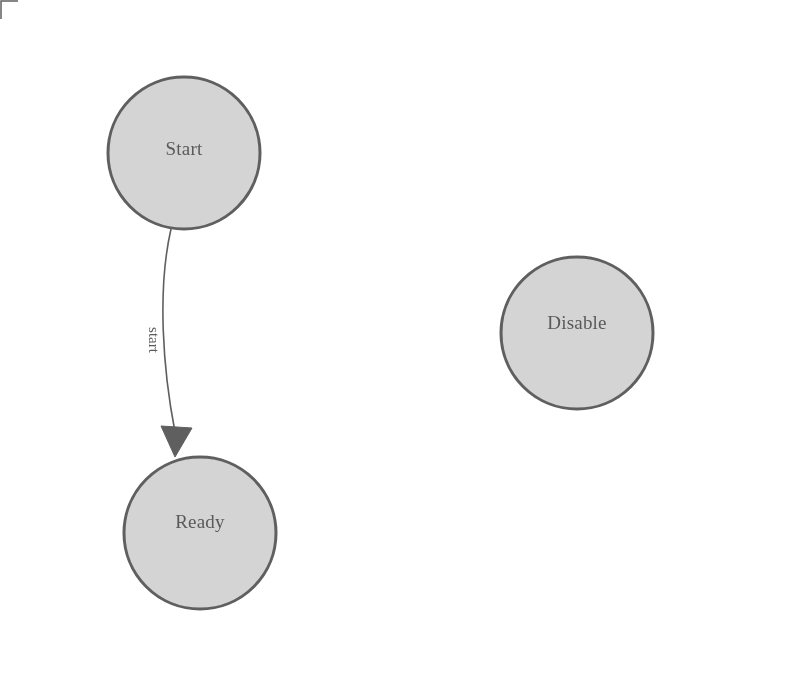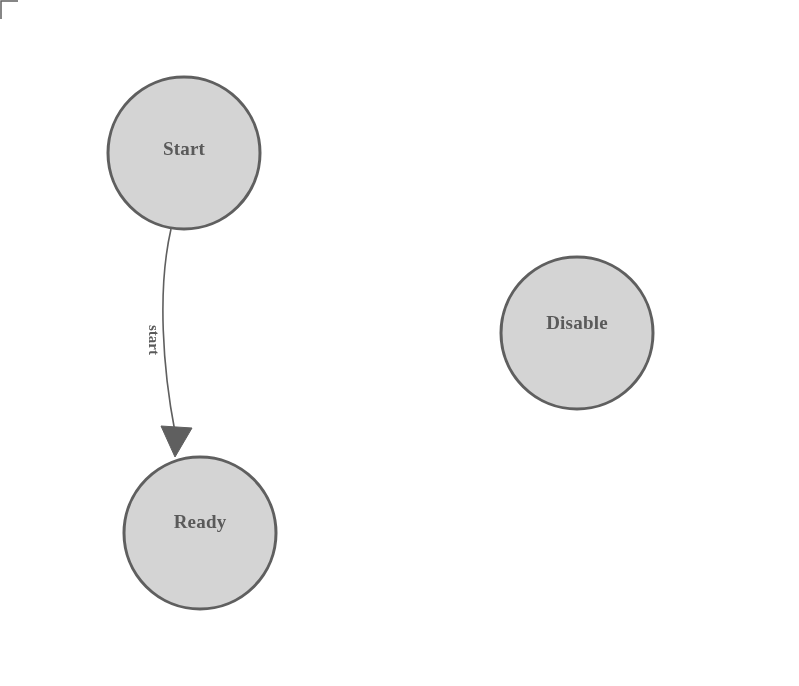--- a/index.html
+++ b/index.html
@@ -8,21 +8,20 @@
     padding: 0;
     background: #ffffff;
   }
   #canvas {
     position: relative;
     width: 799px;
     height: 686px;
     background: #ffffff;
     overflow: hidden;
     font-family: "Liberation Serif", "DejaVu Serif", serif;
-    font-weight: bold;
   }
   #diagram-svg {
     position: absolute;
     left: 0;
     top: 0;
     width: 799px;
     height: 686px;
   }
   .node-label {
     font-family: "Liberation Serif", "DejaVu Serif", serif;

